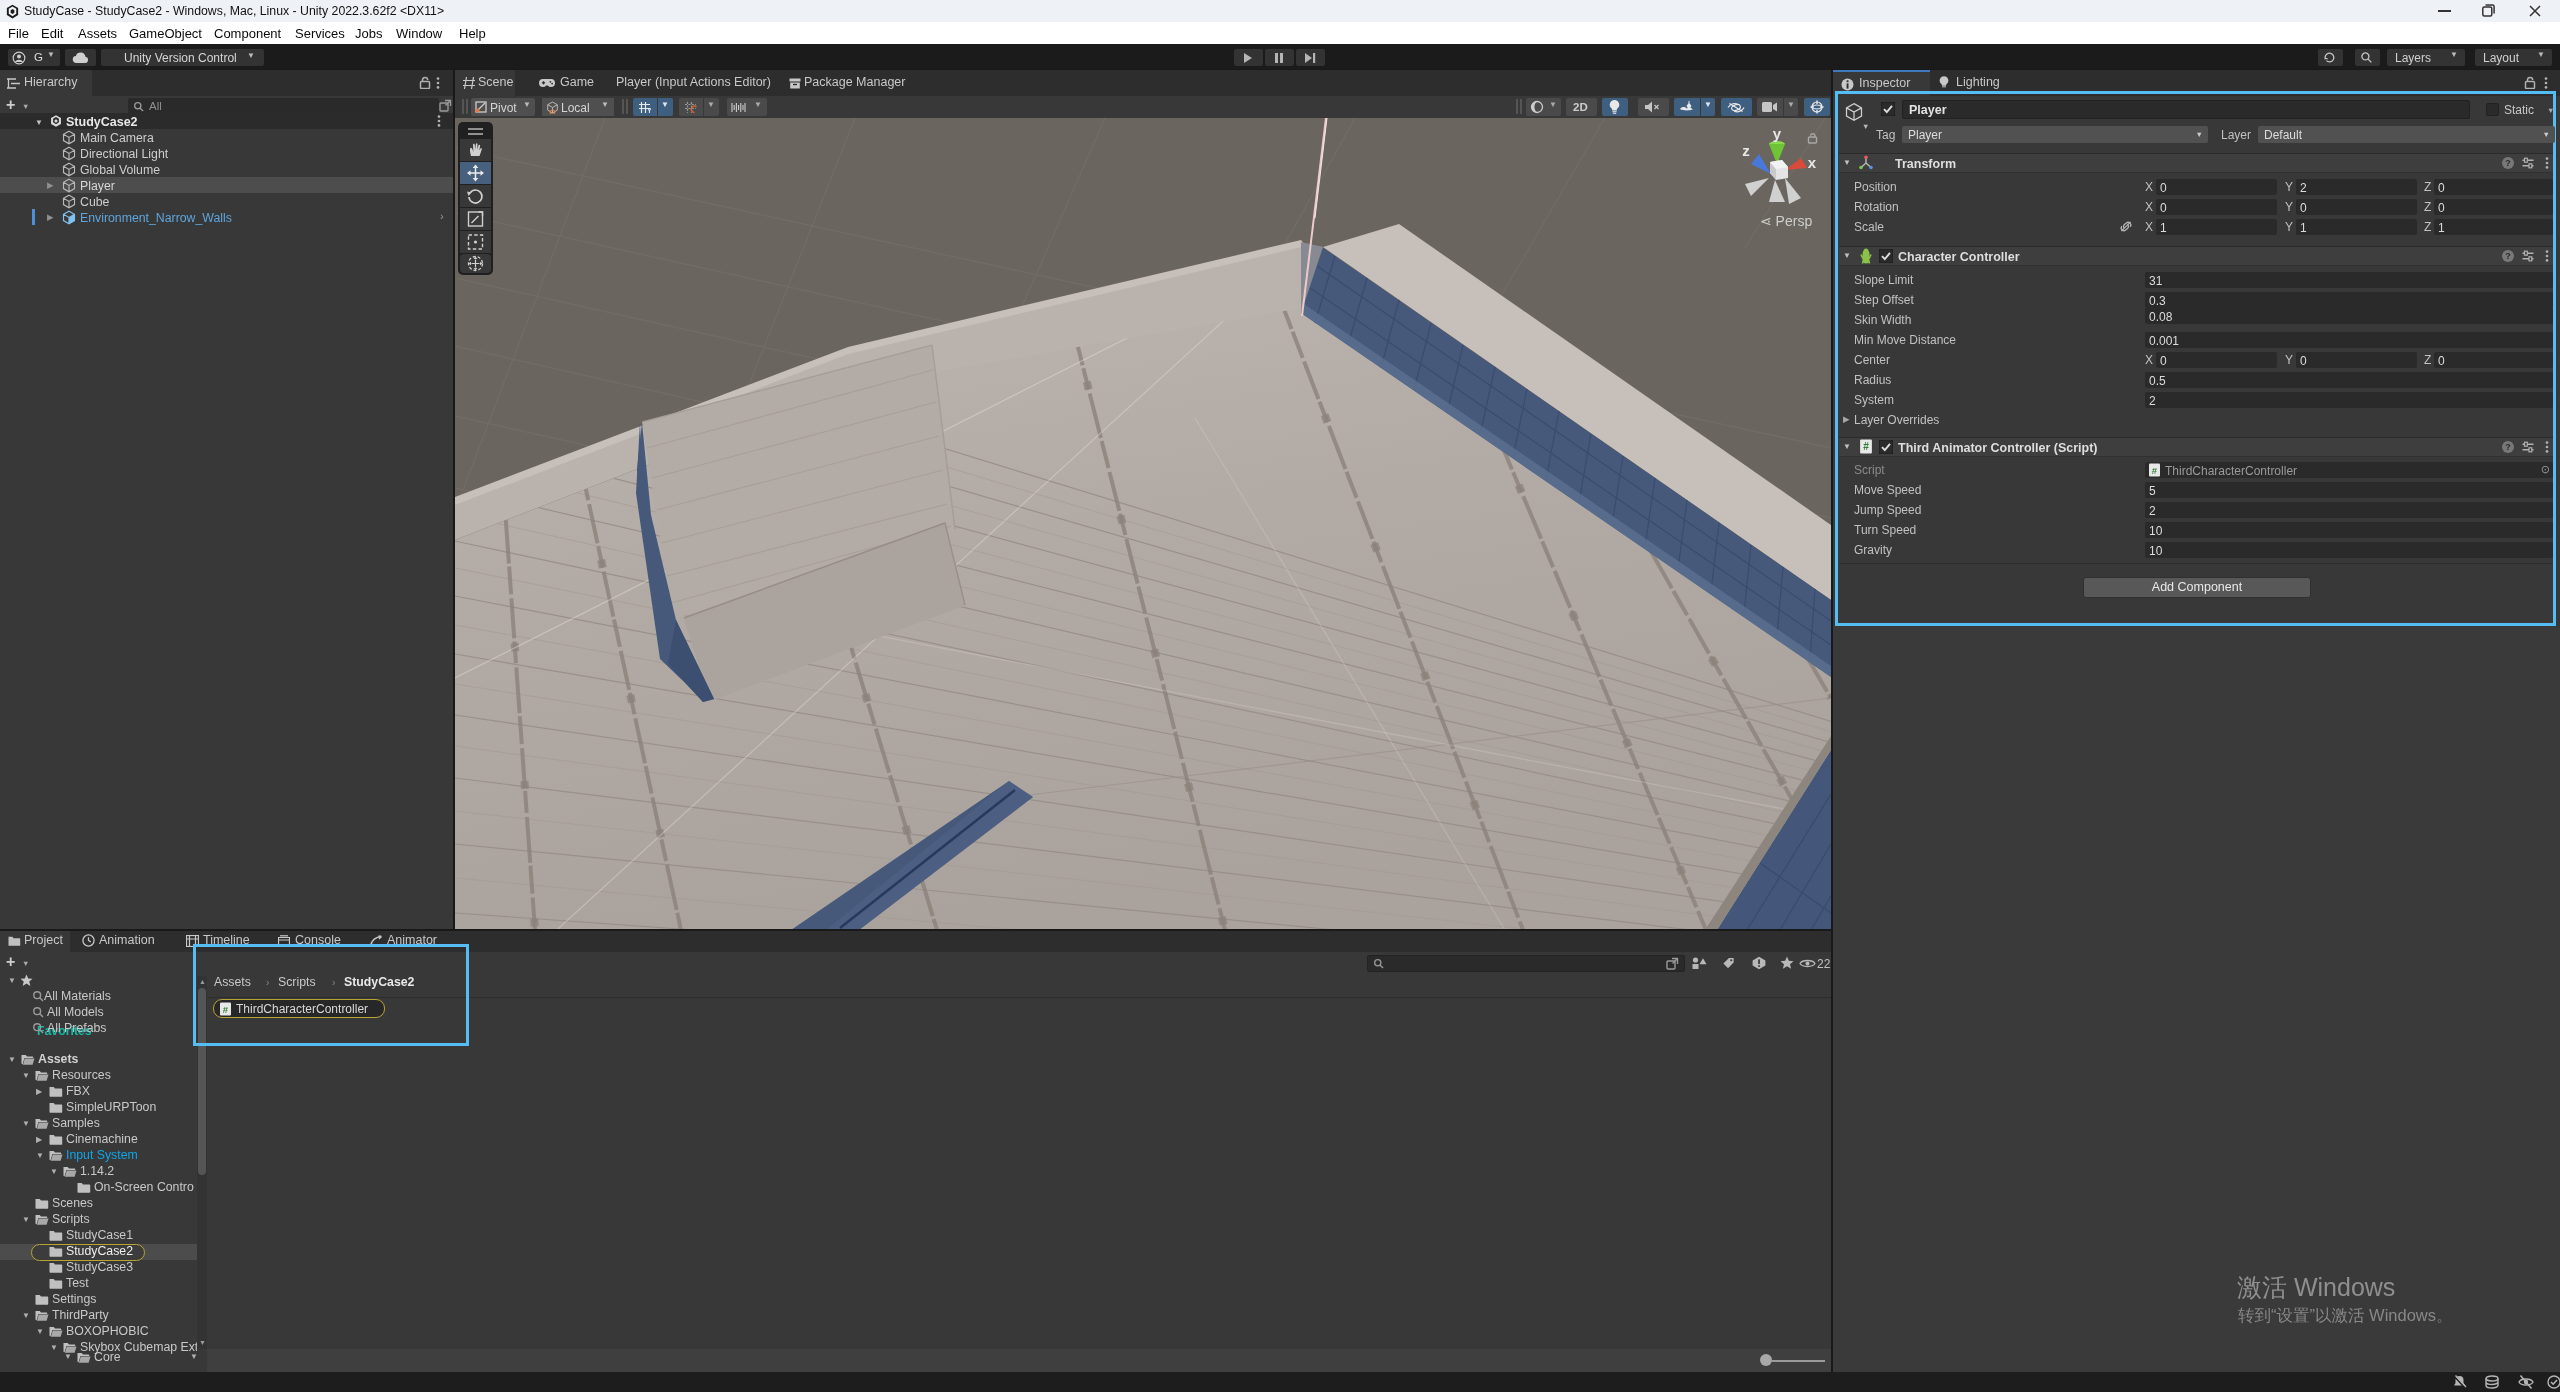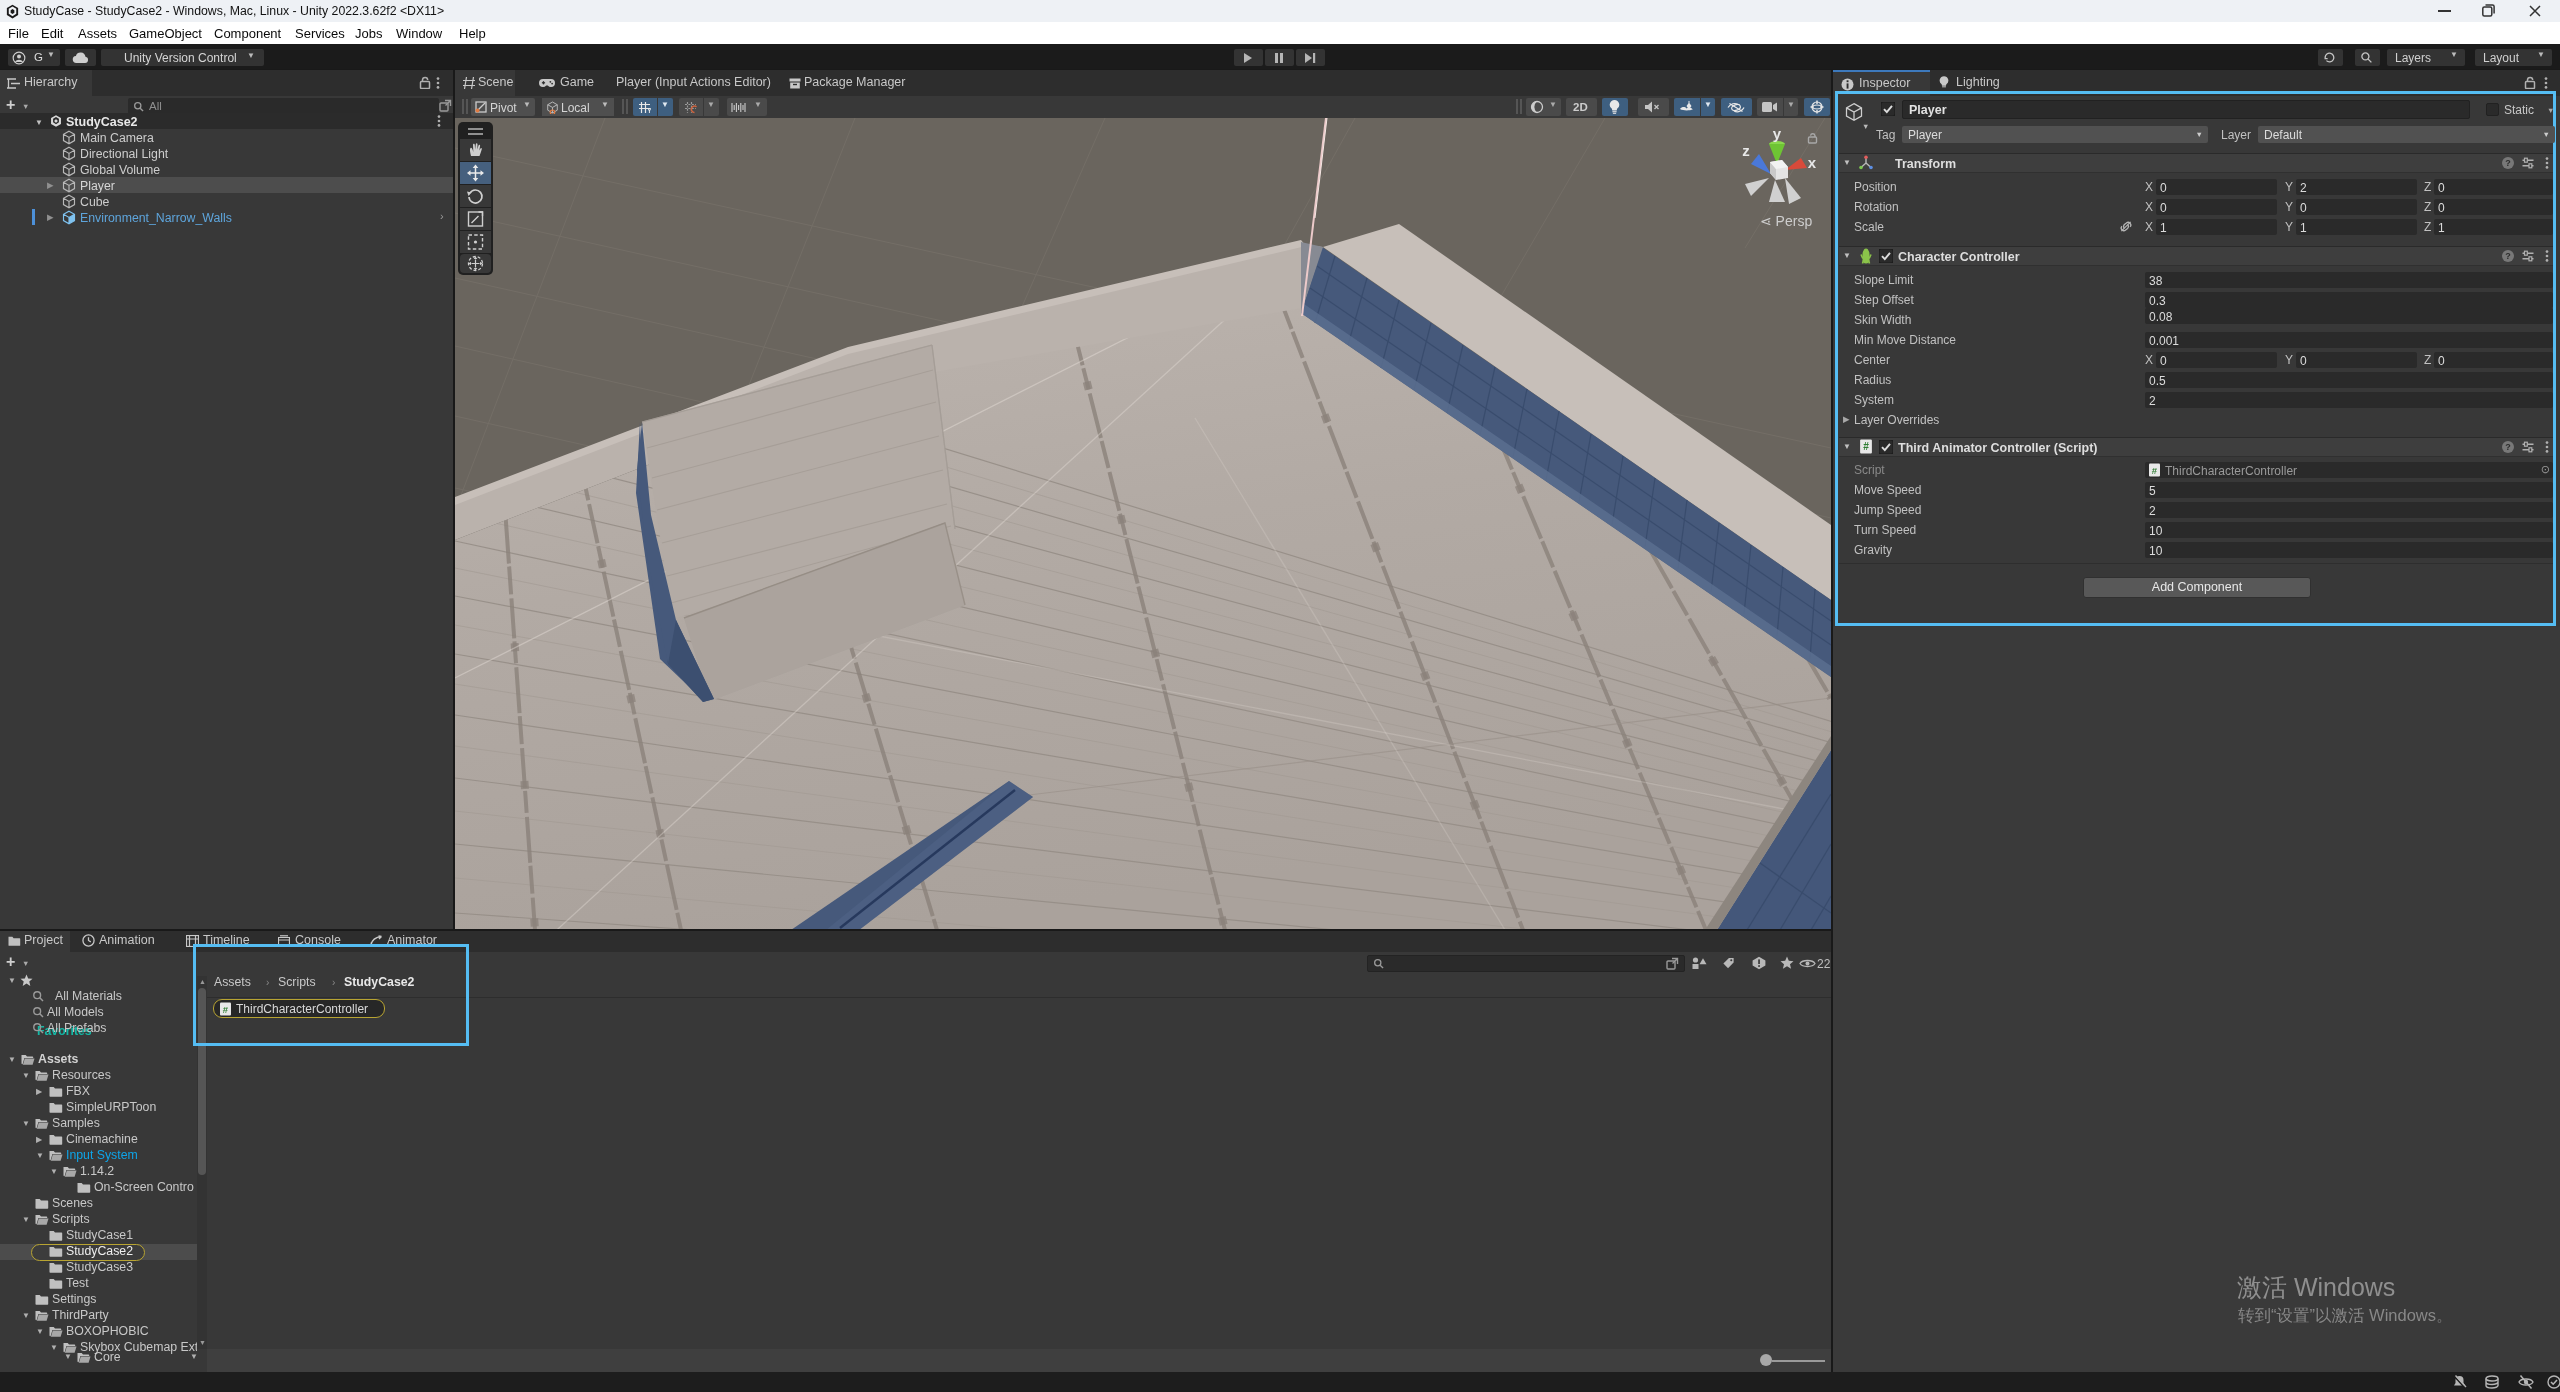--- a/index.html
+++ b/index.html
@@ -735,21 +735,21 @@
       <use href="#ihelp"></use>
     </svg>
   <svg class="abs" style="left:2522px;top:250px" width="12" height="12" viewBox="0 0 12 12">
       <use href="#ipreset"></use>
     </svg>
   <svg class="abs" style="left:2545px;top:250px" width="4" height="12" viewBox="0 0 4 12">
       <use href="#ikebab"></use>
     </svg>
   <div class="abs lbl" style="left:1854px;top:273px">Slope Limit</div>
   <div class="field" style="left:2145px;top:272px;width:408px">
-      <span>38</span>
+      <span>31</span>
     </div>
   <div class="abs lbl" style="left:1854px;top:293px">Step Offset</div>
   <div class="field" style="left:2145px;top:292px;width:408px">
       <span>0.3</span>
     </div>
   <div class="abs lbl" style="left:1854px;top:313px">Skin Width</div>
   <div class="field" style="left:2145px;top:308px;width:408px">
       <span>0.08</span>
     </div>
   <div class="abs lbl" style="left:1854px;top:333px">Min Move Distance</div>
@@ -919,21 +919,21 @@
   <div class="abs" style="left:236px;top:1002px;color:#d8d8d8;font-size:12px">ThirdCharacterController</div>
 
   <div class="abs" style="left:8px;top:976px;color:#b0b0b0;font-size:8px">▼</div>
   <svg class="abs" style="left:20px;top:974px" width="13" height="13" viewBox="0 0 14 14">
       <path fill="#c8c8c8" d="M7 0.5 L8.8 4.8 L13.5 5.2 L10 8.2 L11.1 12.8 L7 10.3 L2.9 12.8 L4 8.2 L0.5 5.2 L5.2 4.8 Z"></path>
     </svg>
   <div class="abs" style="left:37px;top:1024px;color:#14b8a6;font-size:12.3px;font-weight:bold">Favorites</div>
   <svg class="abs" style="left:32px;top:990px" width="12" height="12" viewBox="0 0 12 12">
       <use href="#isearch"></use>
     </svg>
-  <div class="abs" style="left:55px;top:989px;color:#c8c8c8;font-size:12.3px">All Materials</div>
+  <div class="abs" style="left:44px;top:989px;color:#c8c8c8;font-size:12.3px">All Materials</div>
   <svg class="abs" style="left:32px;top:1006px" width="12" height="12" viewBox="0 0 12 12">
       <use href="#isearch"></use>
     </svg>
   <div class="abs" style="left:47px;top:1005px;color:#c8c8c8;font-size:12.3px">All Models</div>
   <svg class="abs" style="left:32px;top:1022px" width="12" height="12" viewBox="0 0 12 12">
       <use href="#isearch"></use>
     </svg>
   <div class="abs" style="left:47px;top:1021px;color:#c8c8c8;font-size:12.3px">All Prefabs</div>
   <div class="abs" style="left:8px;top:1055px;color:#b0b0b0;font-size:8px">▼</div>
   <svg class="abs" style="left:21px;top:1053px" width="14" height="13" viewBox="0 0 14 13">

